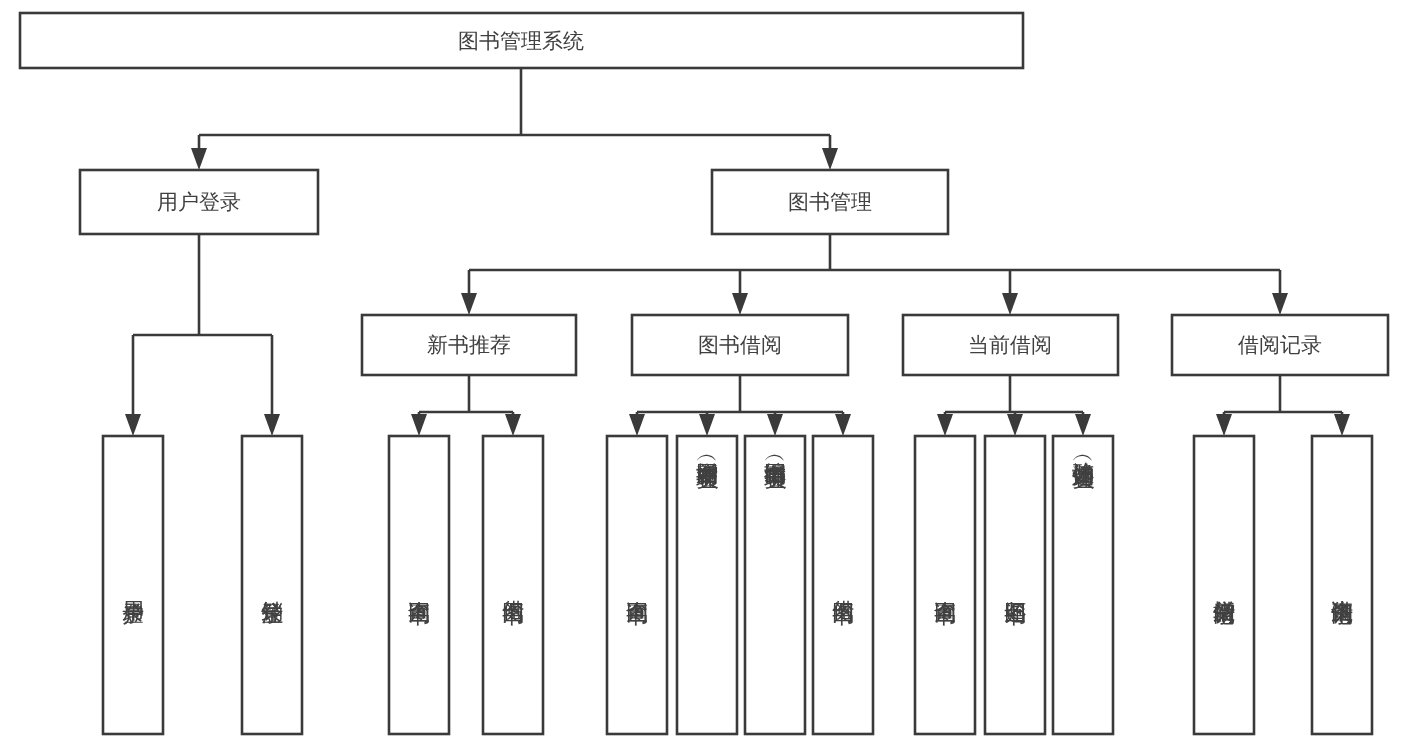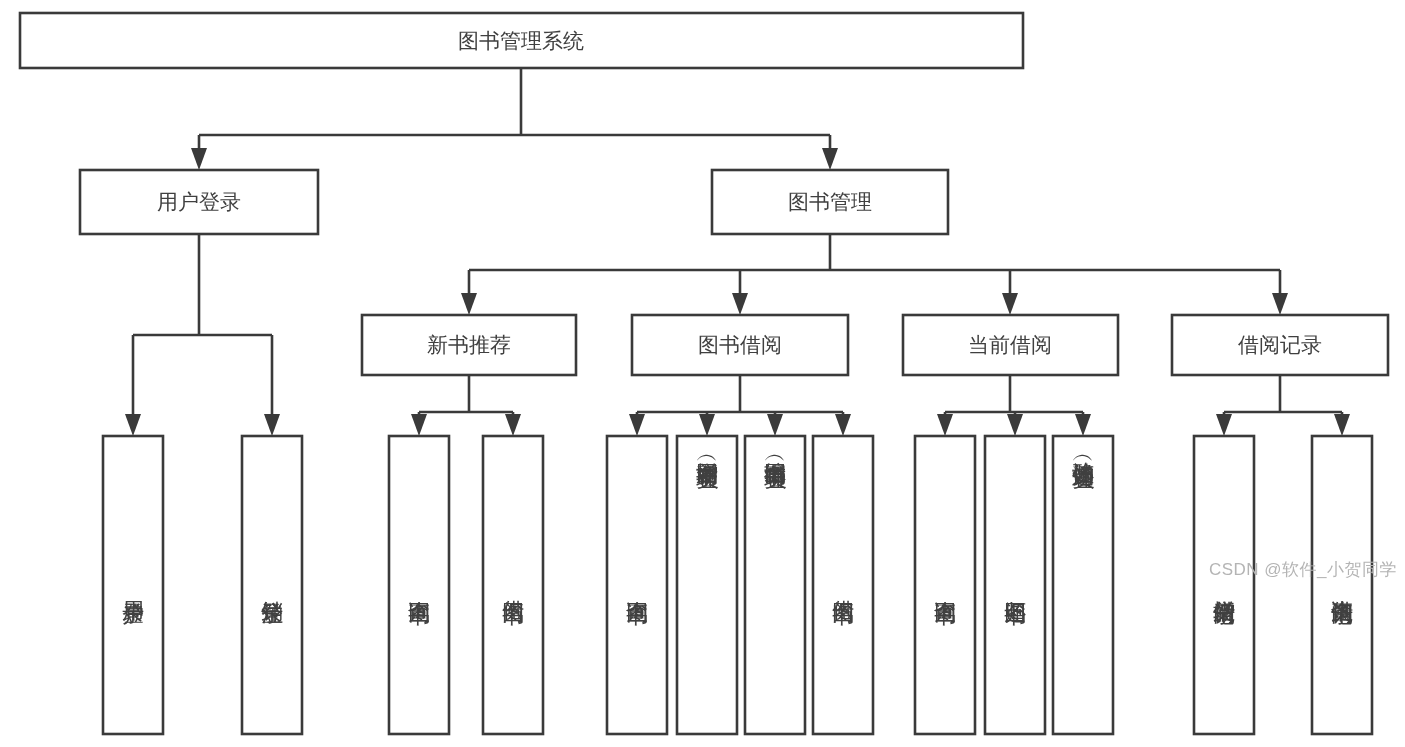--- a/index.html
+++ b/index.html
@@ -220,15 +220,14 @@
   <div class="leaf-label-wrap" style="left:1053px;top:436px;width:60px;height:298px;align-items:flex-start;padding-top:8px;box-sizing:border-box;">
     <span class="leaf-label">确认归还（管理员）</span>
   </div>
   <div class="leaf-label-wrap" style="left:1194px;top:436px;width:60px;height:298px;">
     <span class="leaf-label">新增借阅记录</span>
   </div>
   <div class="leaf-label-wrap" style="left:1312px;top:436px;width:60px;height:298px;">
     <span class="leaf-label">查询借阅记录</span>
   </div>
 
-  <div class="watermark">CSDN @软件_小贺同学</div>
 
 </div>
 
 </body></html>

